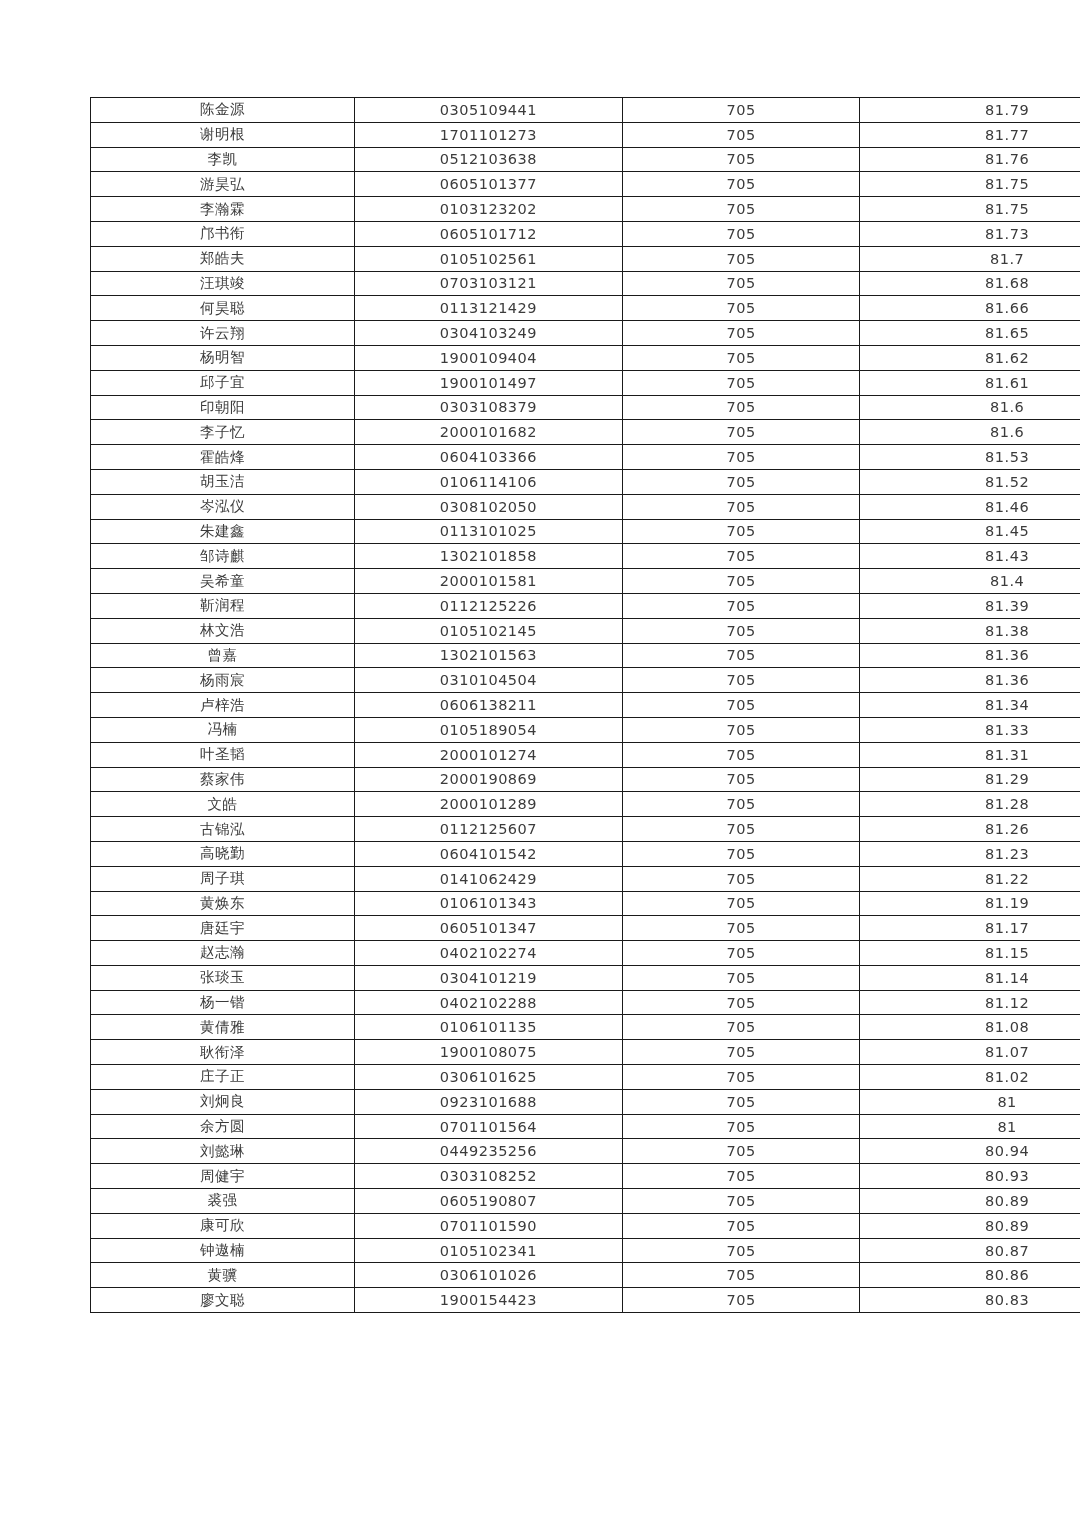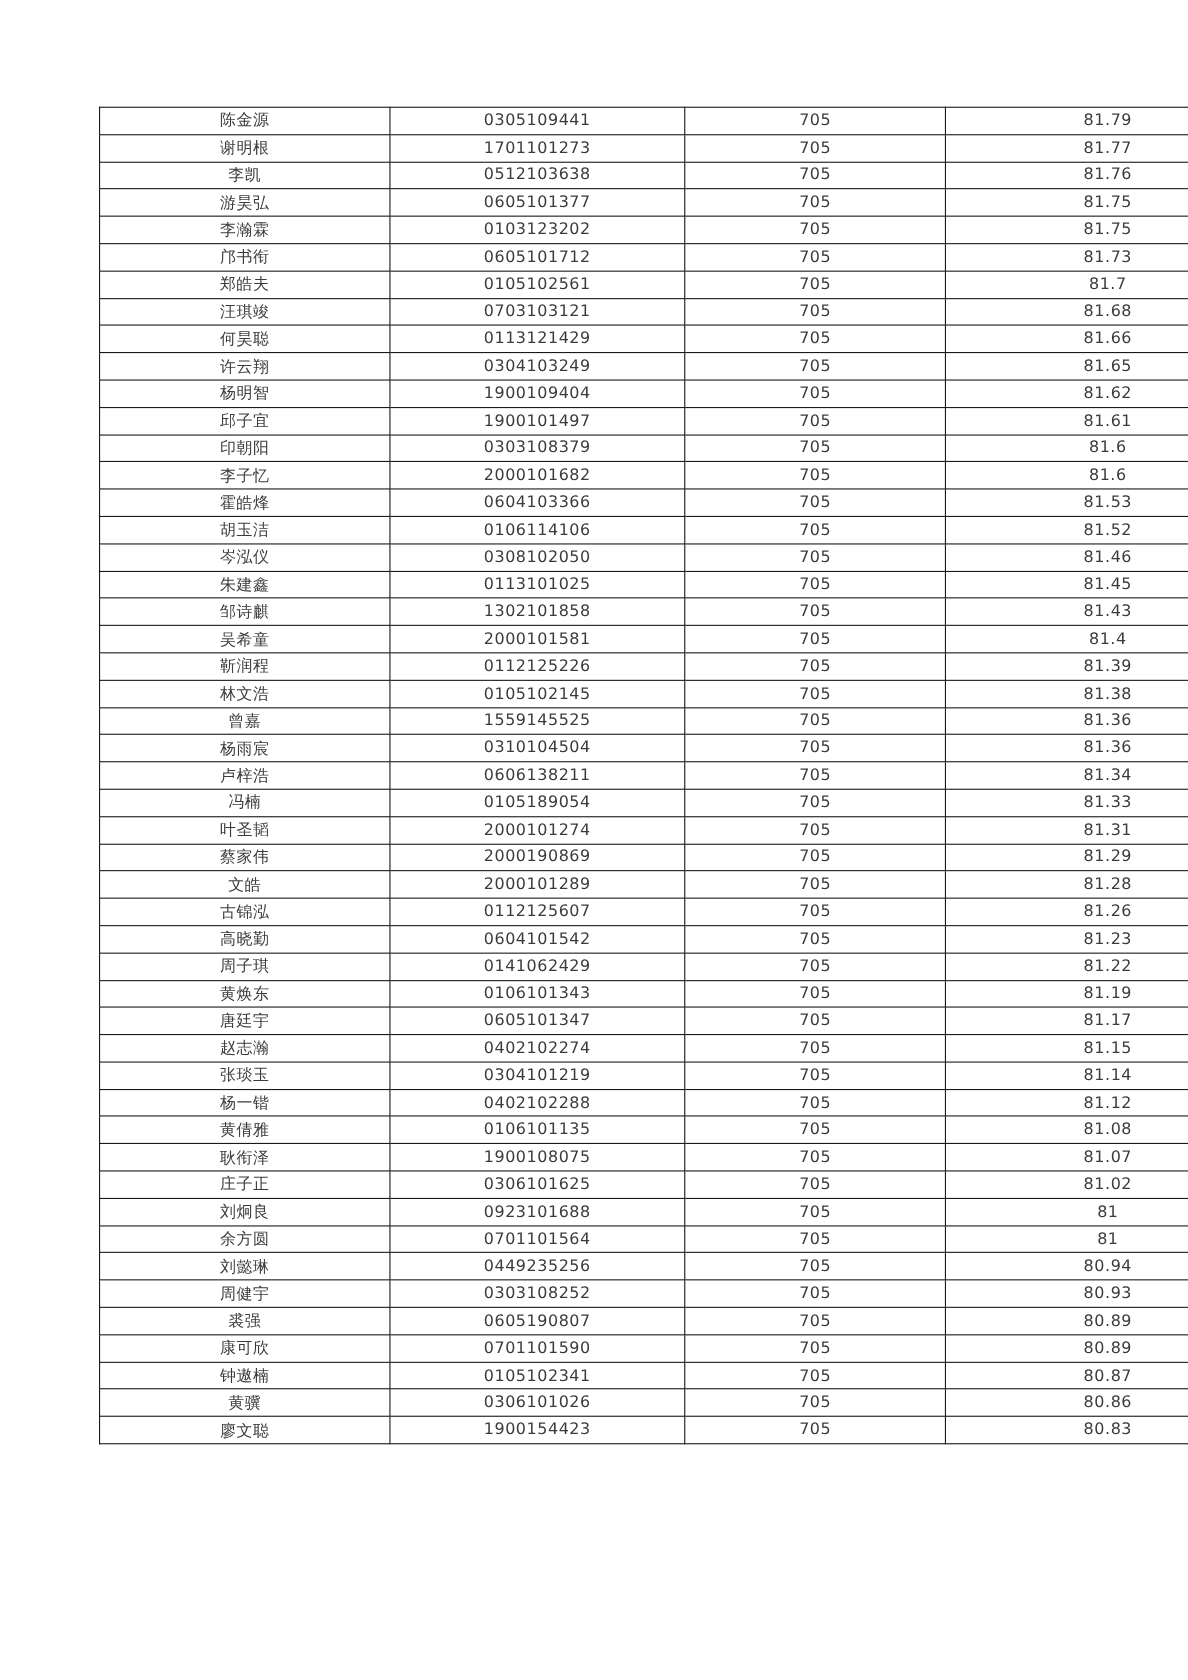--- a/index.html
+++ b/index.html
@@ -181,21 +181,21 @@
           <td>81.39</td>
         </tr>
         <tr>
           <td>林文浩</td>
           <td>0105102145</td>
           <td>705</td>
           <td>81.38</td>
         </tr>
         <tr>
           <td>曾嘉</td>
-          <td>1559145525</td>
+          <td>1302101563</td>
           <td>705</td>
           <td>81.36</td>
         </tr>
         <tr>
           <td>杨雨宸</td>
           <td>0310104504</td>
           <td>705</td>
           <td>81.36</td>
         </tr>
         <tr>

